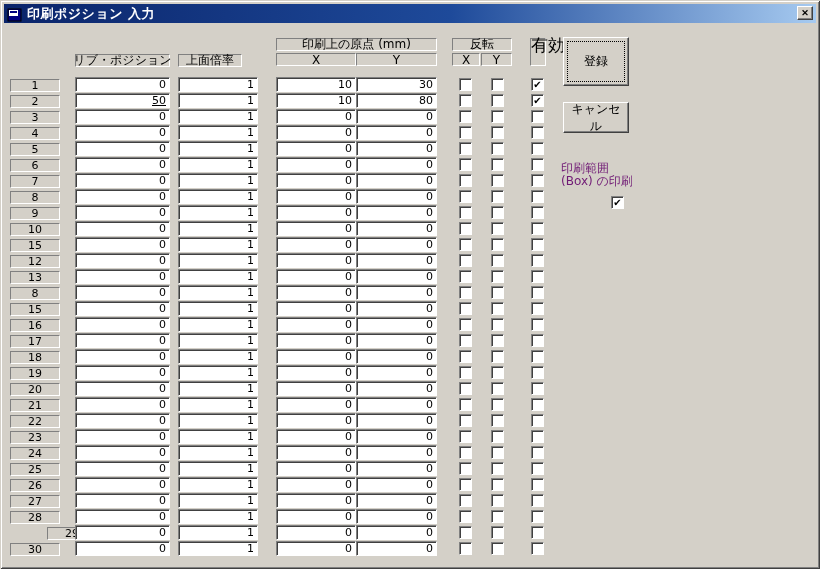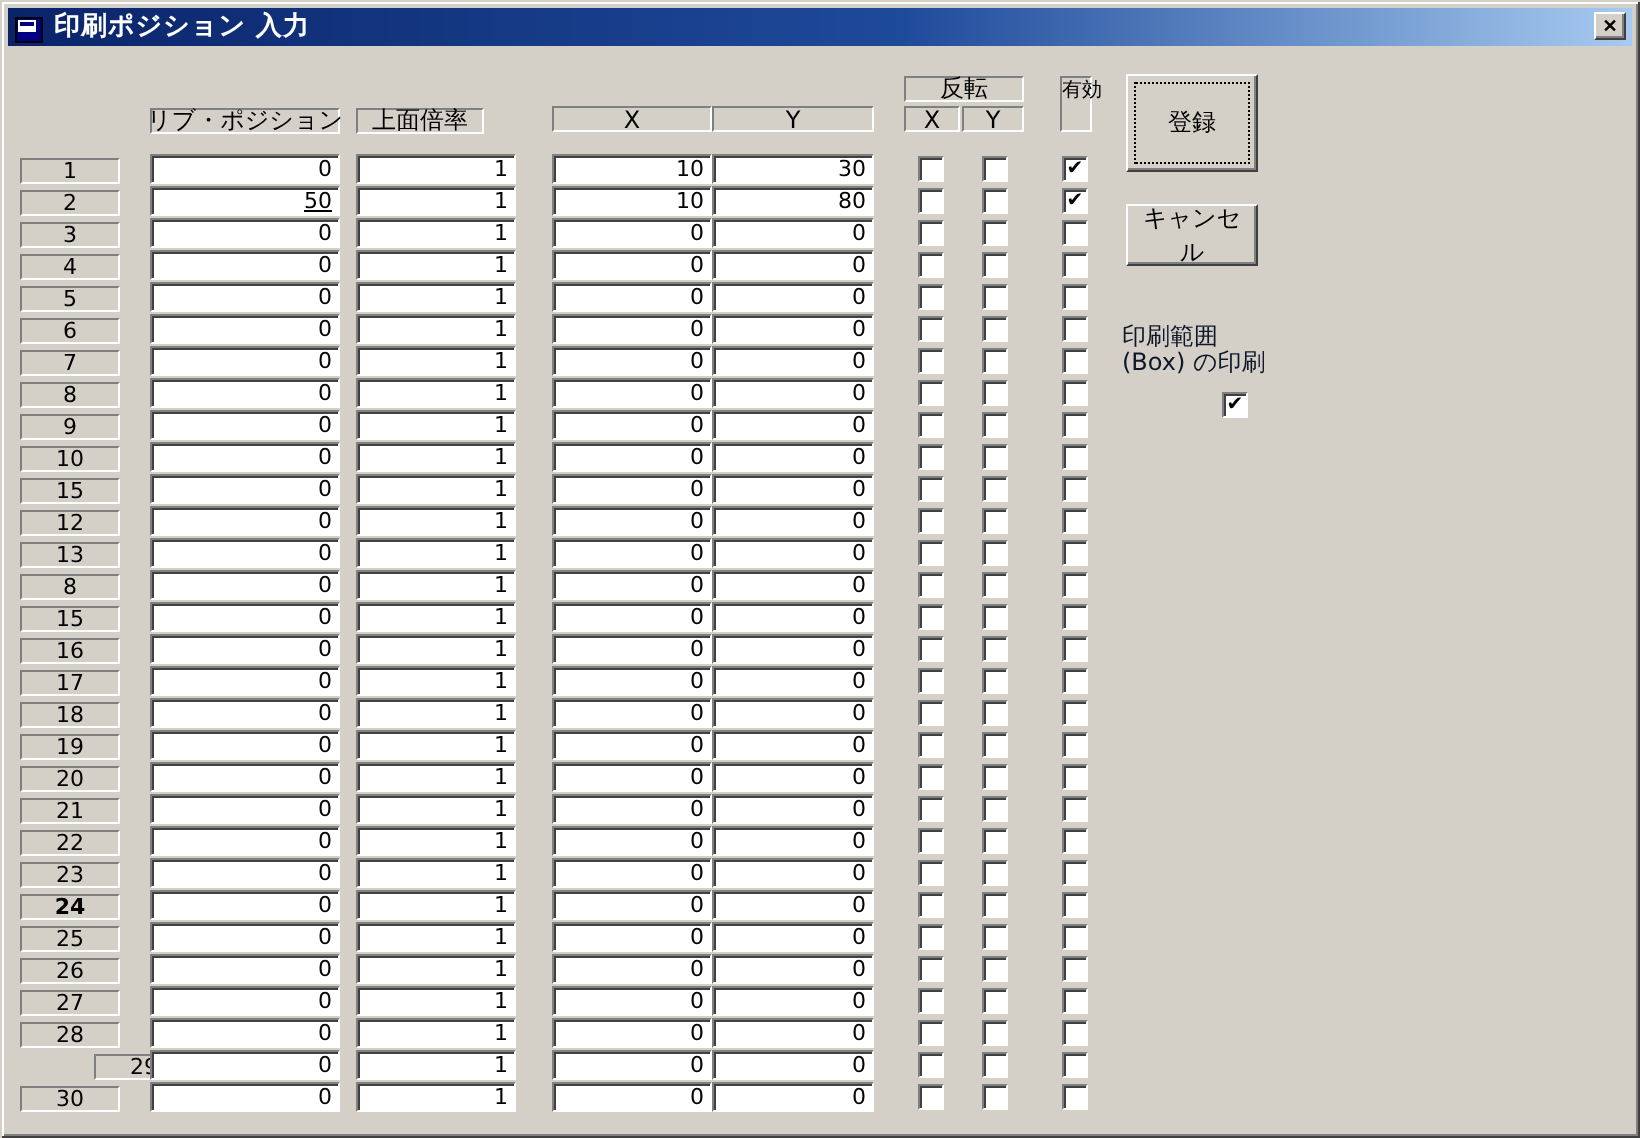--- a/index.html
+++ b/index.html
@@ -32,21 +32,21 @@
   }
   .sunken{
     position:absolute;box-sizing:border-box;background:#d4d0c8;
     border:1px solid;border-color:#808080 #ffffff #ffffff #808080;
     text-align:center;font-size:12px;color:#000;
     display:flex;align-items:center;justify-content:center;white-space:nowrap;
   }
   .hdr{height:13px;}
   .grp{height:13px;}
   .enabled-hdr{
-    width:16px;height:28px;line-height:13px;font-size:10px;
+    width:16px;height:28px;line-height:13px;font-size:17px;
     display:block;text-align:center;word-break:break-all;padding-top:0px;
   }
   .row-num{
     position:absolute;left:10px;width:50px;height:13px;box-sizing:border-box;
     background:#d4d0c8;border:1px solid;border-color:#808080 #ffffff #ffffff #808080;
     text-align:center;font-size:11px;line-height:11px;color:#000;
   }
   .field{
     position:absolute;box-sizing:border-box;height:15px;
     background:#ffffff;color:#000;
@@ -71,21 +71,21 @@
     display:flex;align-items:center;justify-content:center;cursor:default;
   }
   .btn-register{left:563px;top:37px;width:66px;height:49px;}
   .btn-register .focus-rect{
     position:absolute;left:3px;top:3px;right:3px;bottom:3px;
     border:1px dotted #000000;pointer-events:none;
   }
   .btn-cancel{left:563px;top:102px;width:66px;height:31px;}
   .box-print-label{
     position:absolute;left:561px;top:162px;width:110px;
-    font-size:12px;line-height:13px;color:#0f172a;white-space:nowrap;
+    font-size:12px;line-height:13px;color:#701a75;white-space:nowrap;
   }
   #box-print-cb{left:611px;top:196px;}
 </style>
 </head>
 <body>
 
 <div class="window">
 
   <div class="titlebar">
     <span class="form-icon">
@@ -94,20 +94,21 @@
         <rect x="2" y="2" width="9" height="6" fill="#ffffff"></rect>
         <rect x="3" y="3" width="7" height="2" fill="#000080"></rect>
       </svg>
     </span>
     <span class="title-text">印刷ポジション 入力</span>
   </div>
   <button class="close-btn">
     <span>✕</span>
   </button>
 
+  <div class="sunken grp" style="left:276px;top:38px;width:161px;">印刷上の原点 (mm)</div>
   <div class="sunken grp" style="left:452px;top:38px;width:60px;">反転</div>
   <div class="sunken enabled-hdr" style="left:530px;top:38px;">有効</div>
 
   <div class="sunken hdr" style="left:75px;top:54px;width:95px;">リブ・ポジション</div>
   <div class="sunken hdr" style="left:178px;top:54px;width:64px;">上面倍率</div>
   <div class="sunken hdr" style="left:276px;top:53px;width:80px;">X</div>
   <div class="sunken hdr" style="left:356px;top:53px;width:81px;">Y</div>
   <div class="sunken hdr" style="left:452px;top:53px;width:28px;">X</div>
   <div class="sunken hdr" style="left:481px;top:53px;width:31px;">Y</div>
 
@@ -289,21 +290,21 @@
       <div class="cb" style="left: 491px; top: 414px;"></div>
       <div class="cb" style="left: 531px; top: 414px;"></div>
       <div class="row-num" style="top: 431px;">23</div>
       <input type="text" class="field" value="0" style="left: 75px; top: 429px; width: 95px;">
       <input type="text" class="field" value="1" style="left: 178px; top: 429px; width: 80px;">
       <input type="text" class="field" value="0" style="left: 276px; top: 429px; width: 80px;">
       <input type="text" class="field" value="0" style="left: 356px; top: 429px; width: 81px;">
       <div class="cb" style="left: 459px; top: 430px;"></div>
       <div class="cb" style="left: 491px; top: 430px;"></div>
       <div class="cb" style="left: 531px; top: 430px;"></div>
-      <div class="row-num" style="top: 447px; font-weight: bold;">24</div>
+      <div class="row-num" style="top: 447px;">24</div>
       <input type="text" class="field" value="0" style="left: 75px; top: 445px; width: 95px;">
       <input type="text" class="field" value="1" style="left: 178px; top: 445px; width: 80px;">
       <input type="text" class="field" value="0" style="left: 276px; top: 445px; width: 80px;">
       <input type="text" class="field" value="0" style="left: 356px; top: 445px; width: 81px;">
       <div class="cb" style="left: 459px; top: 446px;"></div>
       <div class="cb" style="left: 491px; top: 446px;"></div>
       <div class="cb" style="left: 531px; top: 446px;"></div>
       <div class="row-num" style="top: 463px;">25</div>
       <input type="text" class="field" value="0" style="left: 75px; top: 461px; width: 95px;">
       <input type="text" class="field" value="1" style="left: 178px; top: 461px; width: 80px;">

